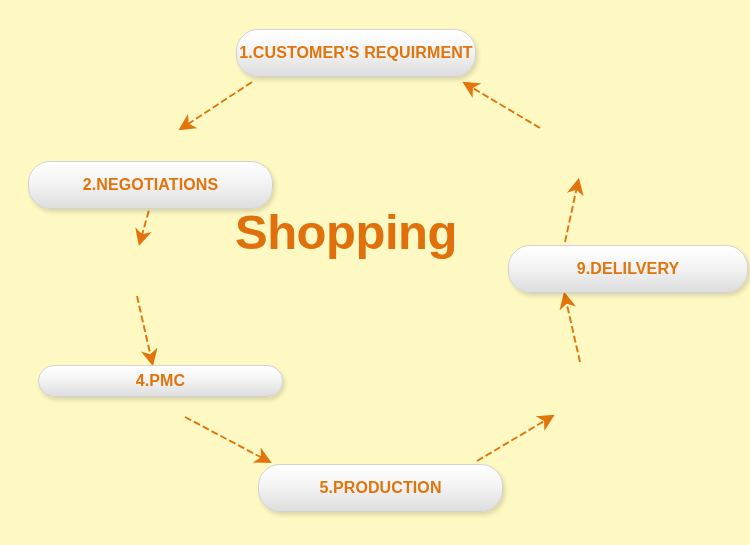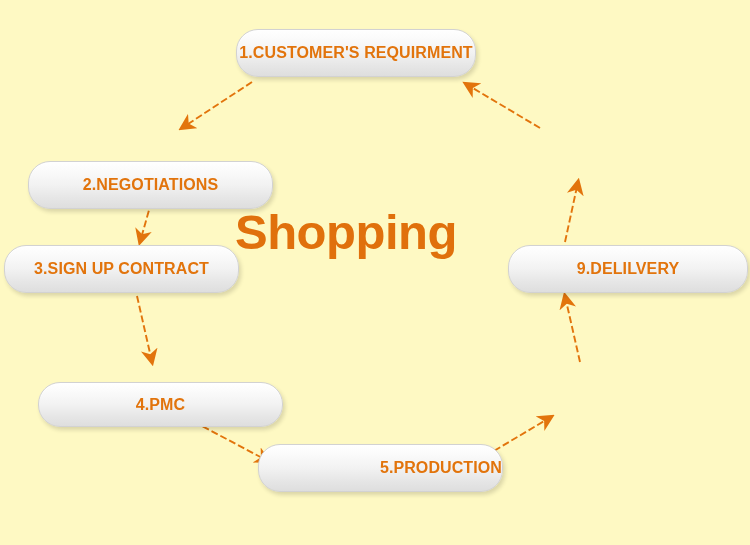--- a/index.html
+++ b/index.html
@@ -116,29 +116,26 @@
   </svg>
 
   <div class="node" style="left:236px; top:29px; width:240px; height:48px;">
     <span class="node-label">1.CUSTOMER'S REQUIRMENT</span>
   </div>
 
   <div class="node" style="left:28px; top:131px; width:245px; height:48px;margin-top:30px;">
     <span class="node-label">2.NEGOTIATIONS</span>
   </div>
 
-  <div class="node" style="left:4px; top:245px; width:235px; height:48px;">
-    <span class="node-label">3.SIGN UP CONTRACT</span>
-  </div>
 
-  <div class="node small" style="left:38px; top:382px; width:245px; height:45px;align-items:center;">
+  <div class="node small" style="left:38px; top:365px; width:245px; height:32px;align-items:center;">
     <span class="node-label">4.PMC</span>
   </div>
 
-  <div class="node" style="left:258px; top:444px; width:245px; height:48px;justify-content:flex-end;">
+  <div class="node" style="left:258px; top:464px; width:245px; height:48px;">
     <span class="node-label">5.PRODUCTION</span>
   </div>
 
 
   <div class="node" style="left:508px; top:245px; width:240px; height:48px;">
     <span class="node-label">9.DELILVERY</span>
   </div>
 
 
   <div id="center-title">

